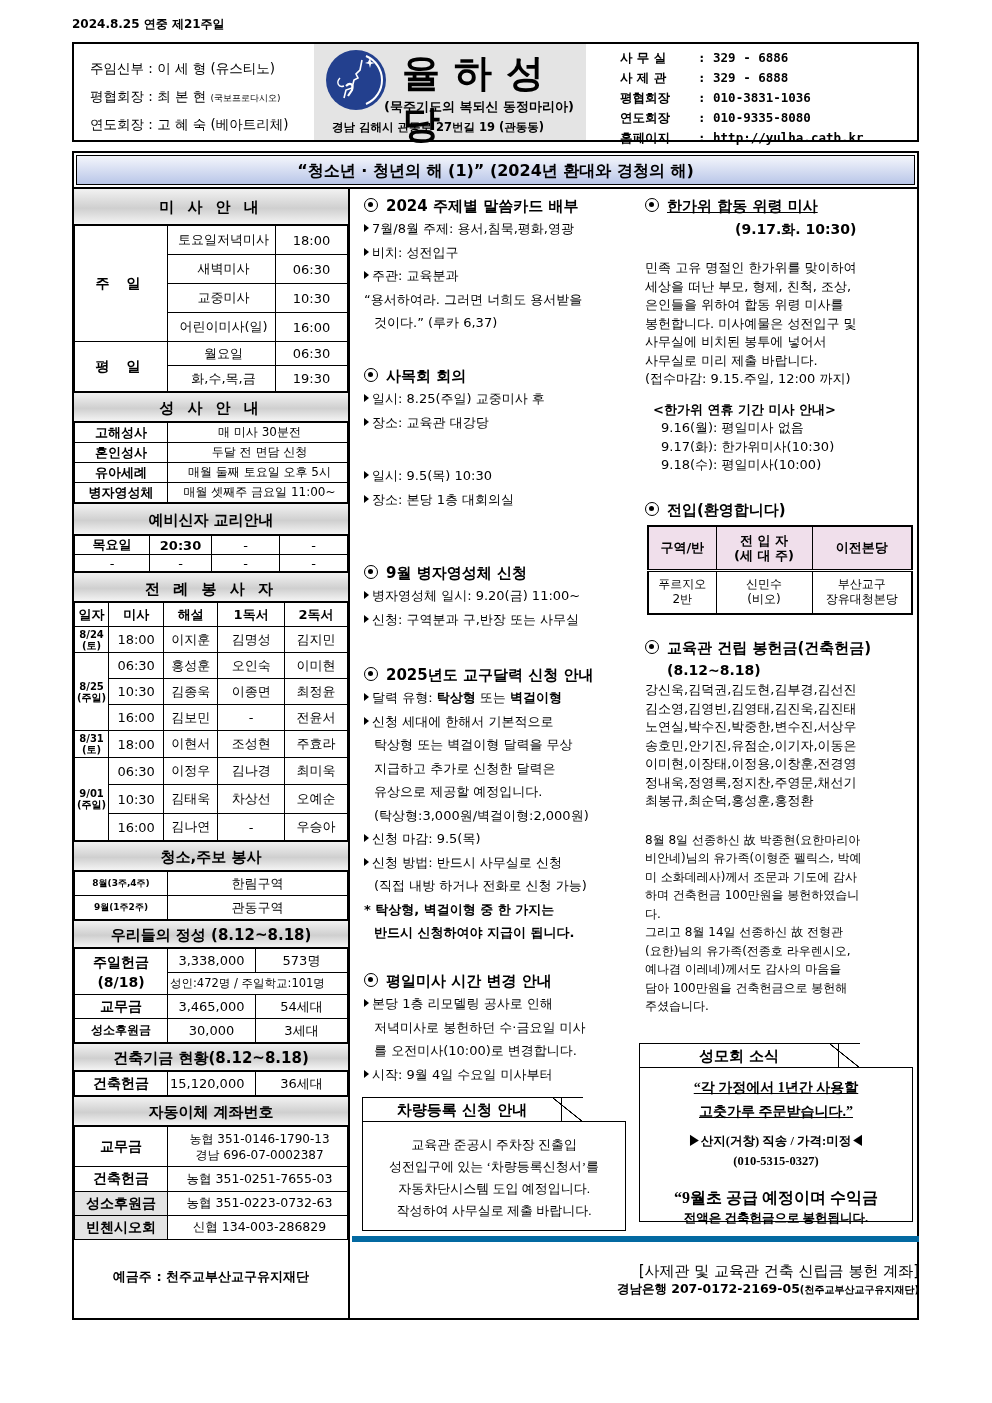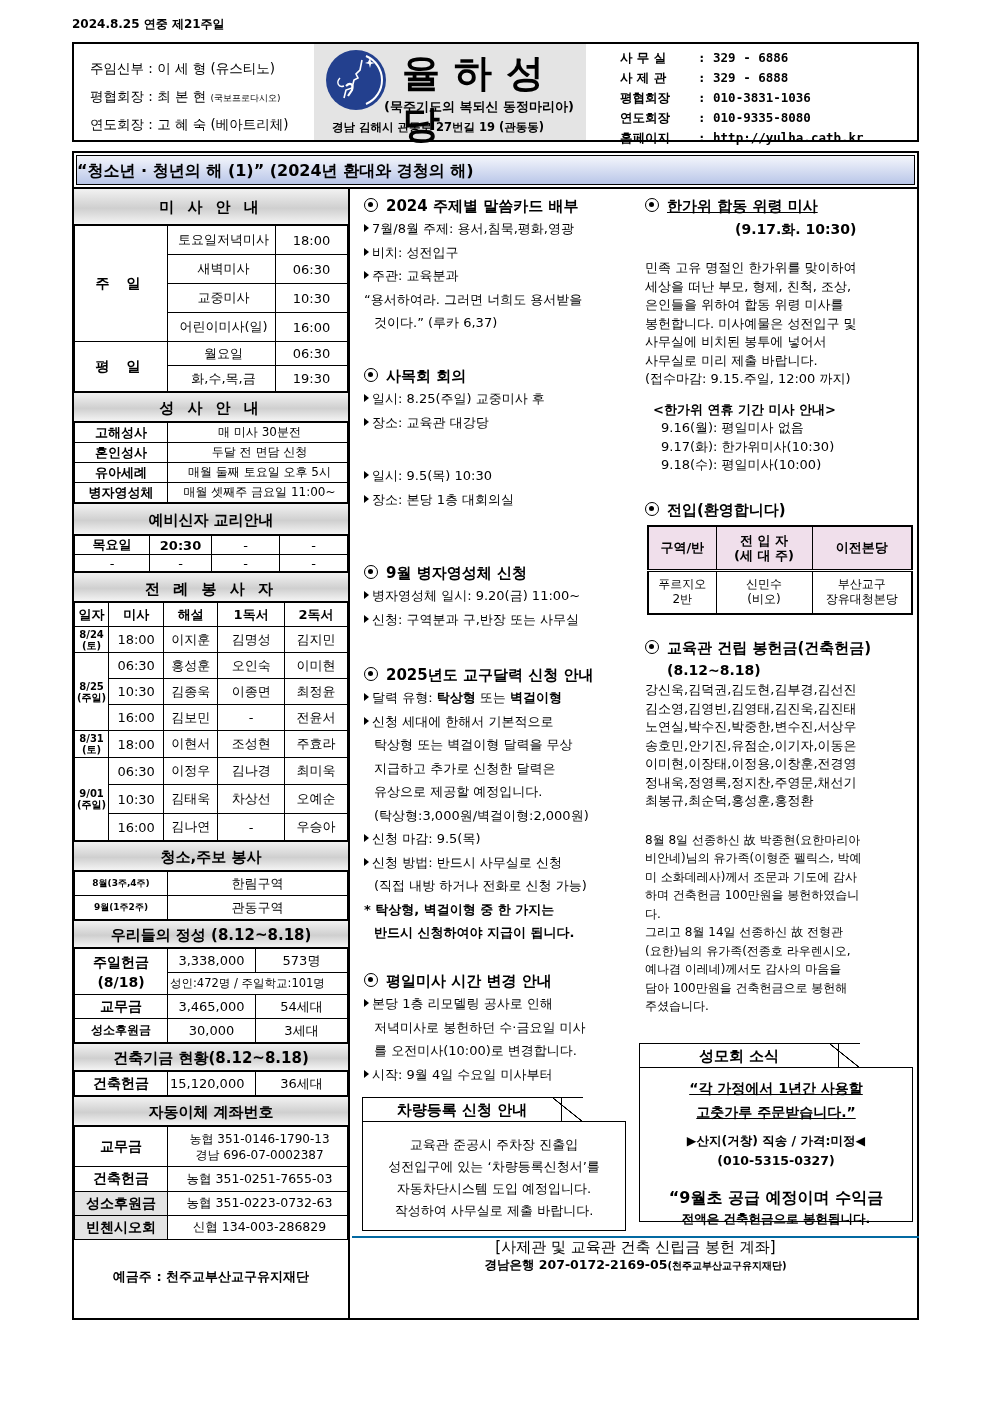--- a/index.html
+++ b/index.html
@@ -20,28 +20,28 @@
   #logo svg { width: 60px; height: 60px; }
   #church-name { position: absolute; left: 88px; top: 4px; font-size: 38px; font-weight: bold; letter-spacing: 14px; font-family: "DejaVu Sans", sans-serif; }
   #church-sub { position: absolute; left: 70px; top: 54px; font-size: 13px; font-weight: bold; white-space: nowrap; }
   #church-addr { position: absolute; left: 18px; top: 76px; font-size: 11.5px; font-weight: bold; white-space: nowrap; }
   #header-right { position: absolute; left: 546px; top: 4px; width: 298px; }
   #header-right .row { font-size: 12.5px; font-weight: bold; height: 20px; line-height: 20px; white-space: nowrap; font-family: "DejaVu Sans Mono", monospace; }
   #header-right .lab { display: inline-block; width: 78px; font-family: "DejaVu Sans", sans-serif; }
 
   
   #theme { left: 72px; top: 151px; width: 847px; height: 38px; border: 2px solid #000; padding: 2px; }
-  #theme-inner { width: 100%; height: 100%; border: 1px solid #000; background: linear-gradient(#f4f6fc, #b9c6e8); text-align: left; font-size: 16px; font-weight: bold; line-height: 30px; }
+  #theme-inner { width: 100%; height: 100%; border: 1px solid #000; background: linear-gradient(#f4f6fc, #b9c6e8); text-align: center; font-size: 16px; font-weight: bold; line-height: 30px; }
 
   
   #main { left: 72px; top: 189px; width: 847px; height: 1131px; border: 2px solid #000; border-top: none; }
   #left-col { position: absolute; left: 0; top: 0; width: 276px; height: 100%; border-right: 2px solid #000; }
   #mid-col { position: absolute; left: 278px; top: 0; width: 285px; height: 1045px; }
   #right-col { position: absolute; left: 563px; top: 0; width: 282px; height: 1045px; }
-  #footer-box { position: absolute; left: 278px; top: 1047px; width: 567px; height: 82px; border-top: 2px solid #0369a1; text-align: center; }
+  #footer-box { position: absolute; left: 278px; top: 1047px; width: 567px; height: 82px; border-top: 6px solid #0369a1; text-align: right; padding-top: 20px; }
   #footer-box .l1 { font-size: 15px; }
   #footer-box .l2 { font-size: 12.5px; font-weight: bold; }
   #footer-box .l2 small { font-size: 10px; }
 
   
   table { border-collapse: collapse; width: 100%; }
   td { border: 1px solid #000; text-align: center; font-size: 13px; height: 24px; padding: 0 2px; white-space: nowrap; }
   .sec-title { height: 36px; background: linear-gradient(#f2f2f2, #cfcfcf 55%, #f4f4f4); font-size: 15px; font-weight: bold; letter-spacing: 4px; border-top: 1px solid #000; border-bottom: 1px solid #000; text-align: center; line-height: 36px; }
   .sec-title.nosp { letter-spacing: 0; }
   td.lbl { font-weight: bold; }
@@ -53,21 +53,21 @@
   
   .art { position: absolute; left: 12px; width: 270px; }
   .art-title { font-size: 15px; font-weight: bold; height: 22px; line-height: 22px; white-space: nowrap; }
   .art-title .bullet { display: inline-block; width: 14px; height: 14px; border: 1.5px solid #000; border-radius: 50%; position: relative; vertical-align: -1px; margin-right: 8px; }
   .art-title .bullet::after { content: ""; position: absolute; left: 3px; top: 3px; width: 5px; height: 5px; border-radius: 50%; background: #000; }
   .line { font-size: 13px; height: 23.5px; line-height: 23.5px; white-space: nowrap; }
   .line .tri { display: inline-block; width: 0; height: 0; border-left: 5px solid #000; border-top: 4px solid transparent; border-bottom: 4px solid transparent; margin-right: 3px; vertical-align: 1px; }
   .indent { padding-left: 10px; }
   .underline { text-decoration: underline; }
 
-  .callout { position: absolute; border: 1px solid #000; }
+  .callout { position: absolute; border: 1px solid #000; font-family: Liberation Serif, serif; }
   .callout-tab { position: absolute; height: 24px; border: 1px solid #000; border-bottom: none; font-size: 15px; font-weight: bold; text-align: center; line-height: 24px; background: #fff; }
   .callout-tab::after { content: ""; position: absolute; right: -22px; top: -1px; width: 30px; height: 24px; border-top: 1px solid #000; background: linear-gradient(to top right, transparent 48%, #000 49%, #000 51%, transparent 52%); }
 
   .rp { font-size: 13px; line-height: 18.5px; }
   #move-table td { font-size: 12px; height: auto; }
   #move-table .th { background: #f0dfeb; font-weight: bold; font-size: 13px; height: 44px; line-height: 15px; }
 </style>
 </head>
 <body>
 

